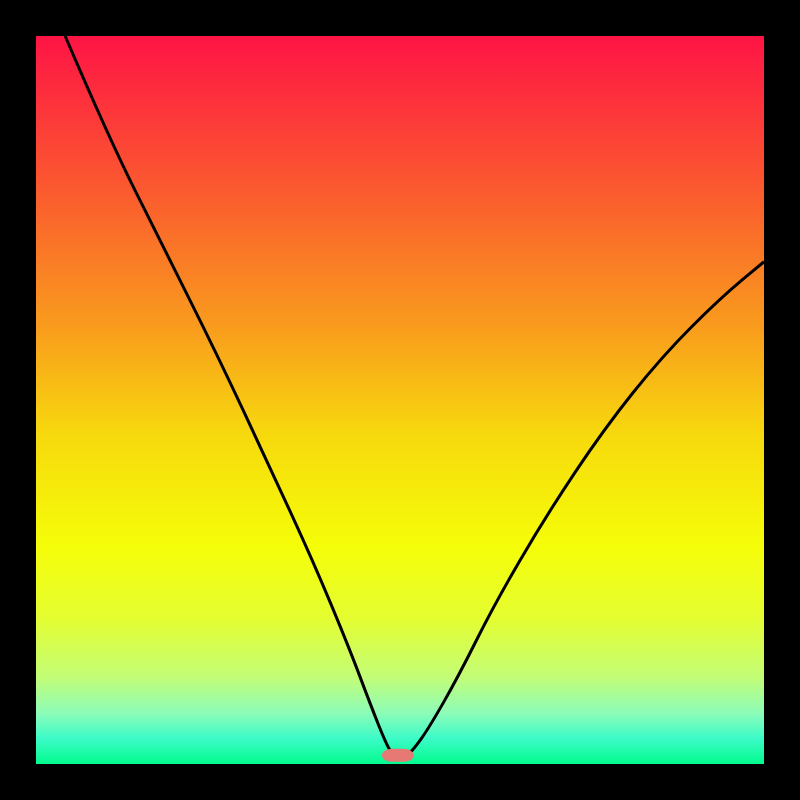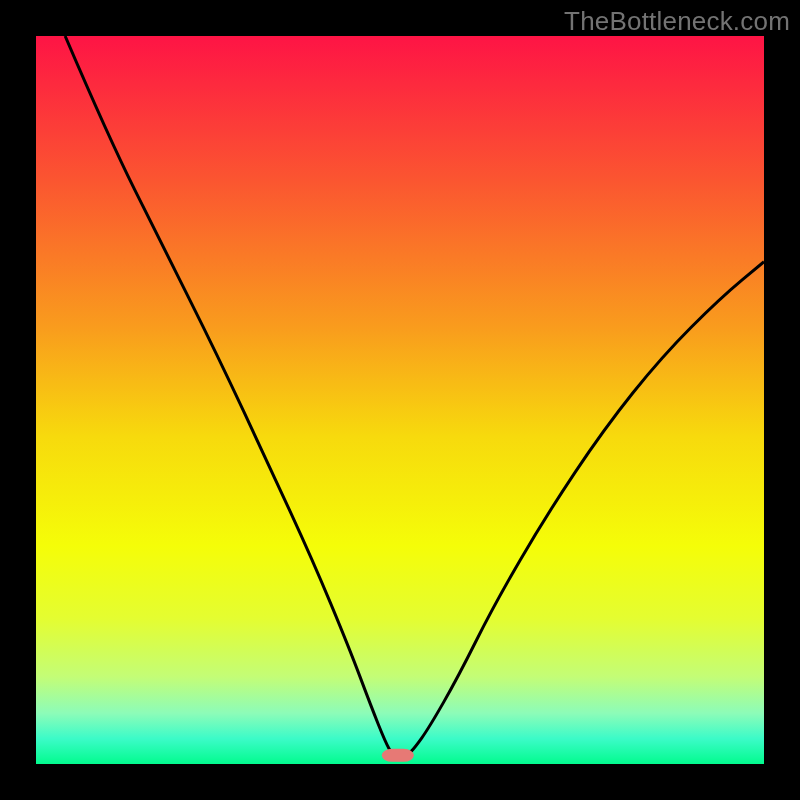--- a/index.html
+++ b/index.html
@@ -57,14 +57,13 @@
             <stop offset="93%" stop-color="#8dfcb8"></stop>
             <stop offset="96.5%" stop-color="#3cfbc8"></stop>
             <stop offset="100%" stop-color="#02fb8e"></stop>
           </linearGradient>
       </defs>
       <rect x="0" y="0" width="100" height="100" fill="url(#bg-grad)"></rect>
       <path id="curve-path" fill="none" d="M 4 0 Q 10 14 13.5 21 Q 17 28 21 36 Q 25 44 28.5 51.5 Q 32 59 35 65.5 Q 38 72 40.5 78 Q 43 84 44.5 88 Q 46 92 47 94.5 Q 48 97 48.5 97.9 Q 49 98.8 49.75 98.69999999999999 Q 50.5 98.6 50.75 98.69999999999999 Q 51 98.8 51.5 98.3 Q 52 97.8 53 96.4 Q 54 95 56 91.5 Q 58 88 60.5 83 Q 63 78 66.5 72 Q 70 66 74 60 Q 78 54 82 49 Q 86 44 90 40 Q 94 36 97 33.5 T 100 31" stroke="#000000" stroke-width="3" vector-effect="non-scaling-stroke" style="stroke-width: 3px;"></path>
       <rect id="marker-rect" x="47.5" width="4.4" y="97.89999999999999" height="1.8" rx="1.4" fill="#e77975"></rect>
     </svg>
   </div>
-  <div class="watermark">TheBottleneck.com</div>
 </div>
 
 </body></html>

